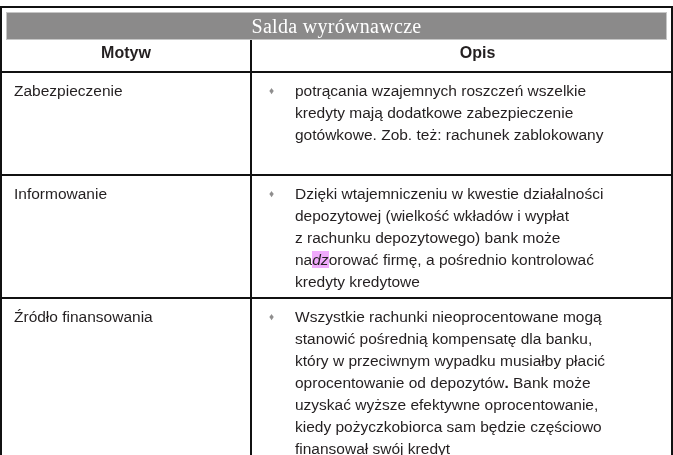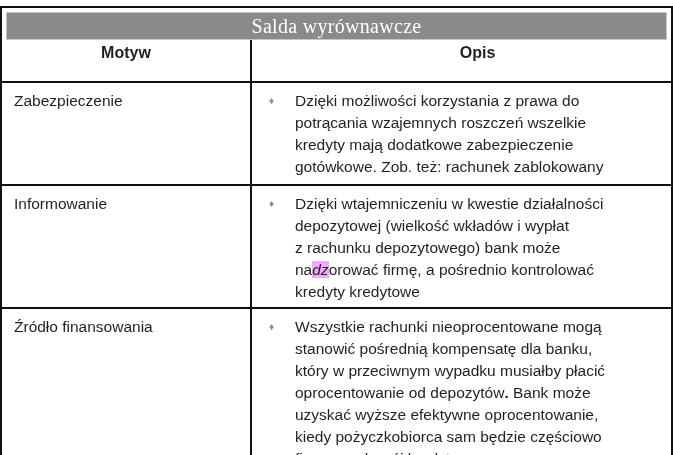--- a/index.html
+++ b/index.html
@@ -24,21 +24,21 @@
     border:1px solid #c6c6c6;
     color:#ffffff;
     font-family:"Liberation Serif",serif;
     font-size:20px;
     line-height:26px;
     text-align:center;
     letter-spacing:0.3px;
   }
   .header-row{
     display:flex;
-    height:43px;
+    height:33px;
     box-sizing:border-box;
     border-bottom:2px solid #111111;
     gap:32px;
   }
   .hcell{
     box-sizing:border-box;
     font-weight:bold;
     font-size:16px;
     line-height:26px;
     text-align:center;
@@ -97,21 +97,20 @@
   <div class="header-row">
     <div class="hcell left">Motyw</div>
     <div class="hcell right">Opis</div>
   </div>
   <div class="rows">
       <div class="row r1">
         <div class="cell cell-motive">Zabezpieczenie</div>
         <div class="cell cell-desc">
           <span class="bullet">♦</span>
           <div class="desc-text">
-            <div class="line"><span class="seg-n">Dzięki możliwości korzystania z prawa do</span></div>
             <div class="line"><span class="seg-n">potrącania wzajemnych roszczeń wszelkie</span></div>
             <div class="line"><span class="seg-n">kredyty mają dodatkowe zabezpieczenie</span></div>
             <div class="line"><span class="seg-n">gotówkowe. Zob. też: </span><span class="seg-i">rachunek zablokowany</span></div>
           </div>
         </div>
       </div>
       <div class="row r2">
         <div class="cell cell-motive">Informowanie</div>
         <div class="cell cell-desc">
           <span class="bullet">♦</span>

